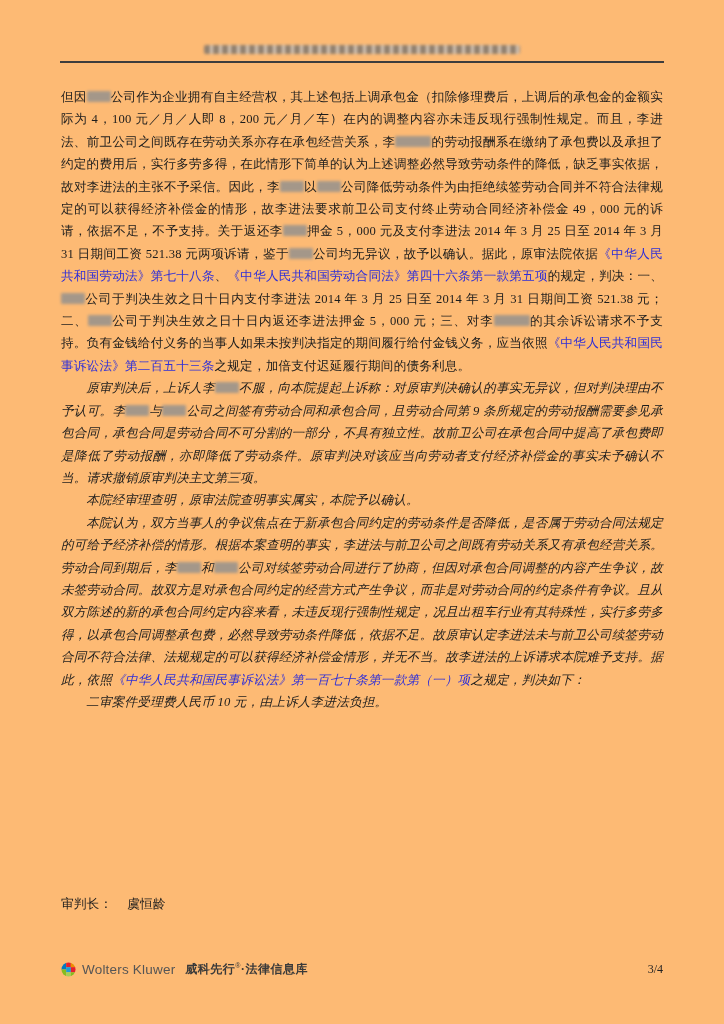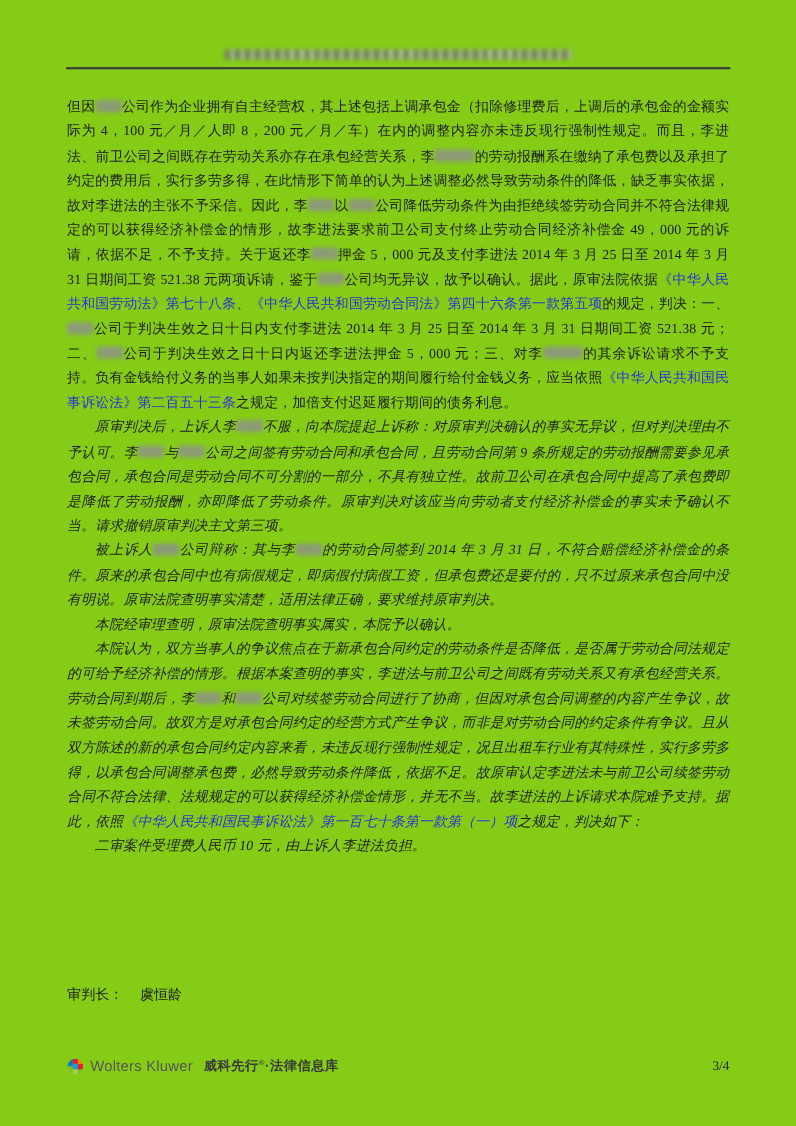--- a/index.html
+++ b/index.html
@@ -1,20 +1,20 @@
 <!DOCTYPE html>
 <html lang="zh" style="--link-color: #2e2ed8;"><head>
 <meta charset="utf-8">
 <style>
   html, body { margin: 0; padding: 0; background: #ffffff; }
   .page {
     position: relative;
     width: 724px;
     height: 1024px;
-    background: #84cc16;
+    background: #fdba74;
     font-family: "Liberation Serif", "DejaVu Serif", serif;
     overflow: hidden;
   }
   
   .doc-title-redacted {
     position: absolute;
     top: 45px;
     left: 50%;
     transform: translateX(-50%);
     width: 316px;
@@ -112,21 +112,20 @@
 <body>
 
 <div class="page">
 
   <div class="doc-title-redacted"></div>
   <div class="header-rule"></div>
 
   <main class="doc-body" id="doc-body">
       <p class="para"><span>但因</span><span class="redact" style="width: 24px; background: rgb(143, 143, 143);"></span><span>公司作为企业拥有自主经营权，其上述包括上调承包金（扣除修理费后，上调后的承包金的金额实际为 4，100 元／月／人即 8，200 元／月／车）在内的调整内容亦未违反现行强制性规定。而且，李进法、前卫公司之间既存在劳动关系亦存在承包经营关系，李</span><span class="redact" style="width: 36px; background: rgb(143, 143, 143);"></span><span>的劳动报酬系在缴纳了承包费以及承担了约定的费用后，实行多劳多得，在此情形下简单的认为上述调整必然导致劳动条件的降低，缺乏事实依据，故对李进法的主张不予采信。因此，李</span><span class="redact" style="width: 24px; background: rgb(143, 143, 143);"></span><span>以</span><span class="redact" style="width: 24px; background: rgb(143, 143, 143);"></span><span>公司降低劳动条件为由拒绝续签劳动合同并不符合法律规定的可以获得经济补偿金的情形，故李进法要求前卫公司支付终止劳动合同经济补偿金 49，000 元的诉请，依据不足，不予支持。关于返还李</span><span class="redact" style="width: 24px; background: rgb(143, 143, 143);"></span><span>押金 5，000 元及支付李进法 2014 年 3 月 25 日至 2014 年 3 月 31 日期间工资 521.38 元两项诉请，鉴于</span><span class="redact" style="width: 24px; background: rgb(143, 143, 143);"></span><span>公司均无异议，故予以确认。据此，原审法院依据</span><span class="link">《中华人民共和国劳动法》第七十八条</span><span>、</span><span class="link">《中华人民共和国劳动合同法》第四十六条第一款第五项</span><span>的规定，判决：一、</span><span class="redact" style="width: 24px; background: rgb(143, 143, 143);"></span><span>公司于判决生效之日十日内支付李进法 2014 年 3 月 25 日至 2014 年 3 月 31 日期间工资 521.38 元；二、</span><span class="redact" style="width: 24px; background: rgb(143, 143, 143);"></span><span>公司于判决生效之日十日内返还李进法押金 5，000 元；三、对李</span><span class="redact" style="width: 36px; background: rgb(143, 143, 143);"></span><span>的其余诉讼请求不予支持。负有金钱给付义务的当事人如果未按判决指定的期间履行给付金钱义务，应当依照</span><span class="link">《中华人民共和国民事诉讼法》第二百五十三条</span><span>之规定，加倍支付迟延履行期间的债务利息。</span></p>
       <p class="para indent"><span>原审判决后，上诉人李</span><span class="redact" style="width: 24px; background: rgb(143, 143, 143);"></span><span>不服，向本院提起上诉称：对原审判决确认的事实无异议，但对判决理由不予认可。李</span><span class="redact" style="width: 24px; background: rgb(143, 143, 143);"></span><span>与</span><span class="redact" style="width: 24px; background: rgb(143, 143, 143);"></span><span>公司之间签有劳动合同和承包合同，且劳动合同第 9 条所规定的劳动报酬需要参见承包合同，承包合同是劳动合同不可分割的一部分，不具有独立性。故前卫公司在承包合同中提高了承包费即是降低了劳动报酬，亦即降低了劳动条件。原审判决对该应当向劳动者支付经济补偿金的事实未予确认不当。请求撤销原审判决主文第三项。</span></p>
-      <p class="para indent"><span>被上诉人</span><span class="redact" style="width: 24px; background: rgb(143, 143, 143);"></span><span>公司辩称：其与李</span><span class="redact" style="width: 24px; background: rgb(143, 143, 143);"></span><span>的劳动合同签到 2014 年 3 月 31 日，不符合赔偿经济补偿金的条件。原来的承包合同中也有病假规定，即病假付病假工资，但承包费还是要付的，只不过原来承包合同中没有明说。原审法院查明事实清楚，适用法律正确，要求维持原审判决。</span></p>
       <p class="para indent"><span>本院经审理查明，原审法院查明事实属实，本院予以确认。</span></p>
       <p class="para indent"><span>本院认为，双方当事人的争议焦点在于新承包合同约定的劳动条件是否降低，是否属于劳动合同法规定的可给予经济补偿的情形。根据本案查明的事实，李进法与前卫公司之间既有劳动关系又有承包经营关系。劳动合同到期后，李</span><span class="redact" style="width: 24px; background: rgb(143, 143, 143);"></span><span>和</span><span class="redact" style="width: 24px; background: rgb(143, 143, 143);"></span><span>公司对续签劳动合同进行了协商，但因对承包合同调整的内容产生争议，故未签劳动合同。故双方是对承包合同约定的经营方式产生争议，而非是对劳动合同的约定条件有争议。且从双方陈述的新的承包合同约定内容来看，未违反现行强制性规定，况且出租车行业有其特殊性，实行多劳多得，以承包合同调整承包费，必然导致劳动条件降低，依据不足。故原审认定李进法未与前卫公司续签劳动合同不符合法律、法规规定的可以获得经济补偿金情形，并无不当。故李进法的上诉请求本院难予支持。据此，依照</span><span class="link">《中华人民共和国民事诉讼法》第一百七十条第一款第（一）项</span><span>之规定，判决如下：</span></p>
       <p class="para indent"><span>二审案件受理费人民币 10 元，由上诉人李进法负担。</span></p>
     </main>
 
   <div class="signature">
     <span>审判长：</span><span class="judge-name">虞恒龄</span>
   </div>
 
   <div class="footer">

